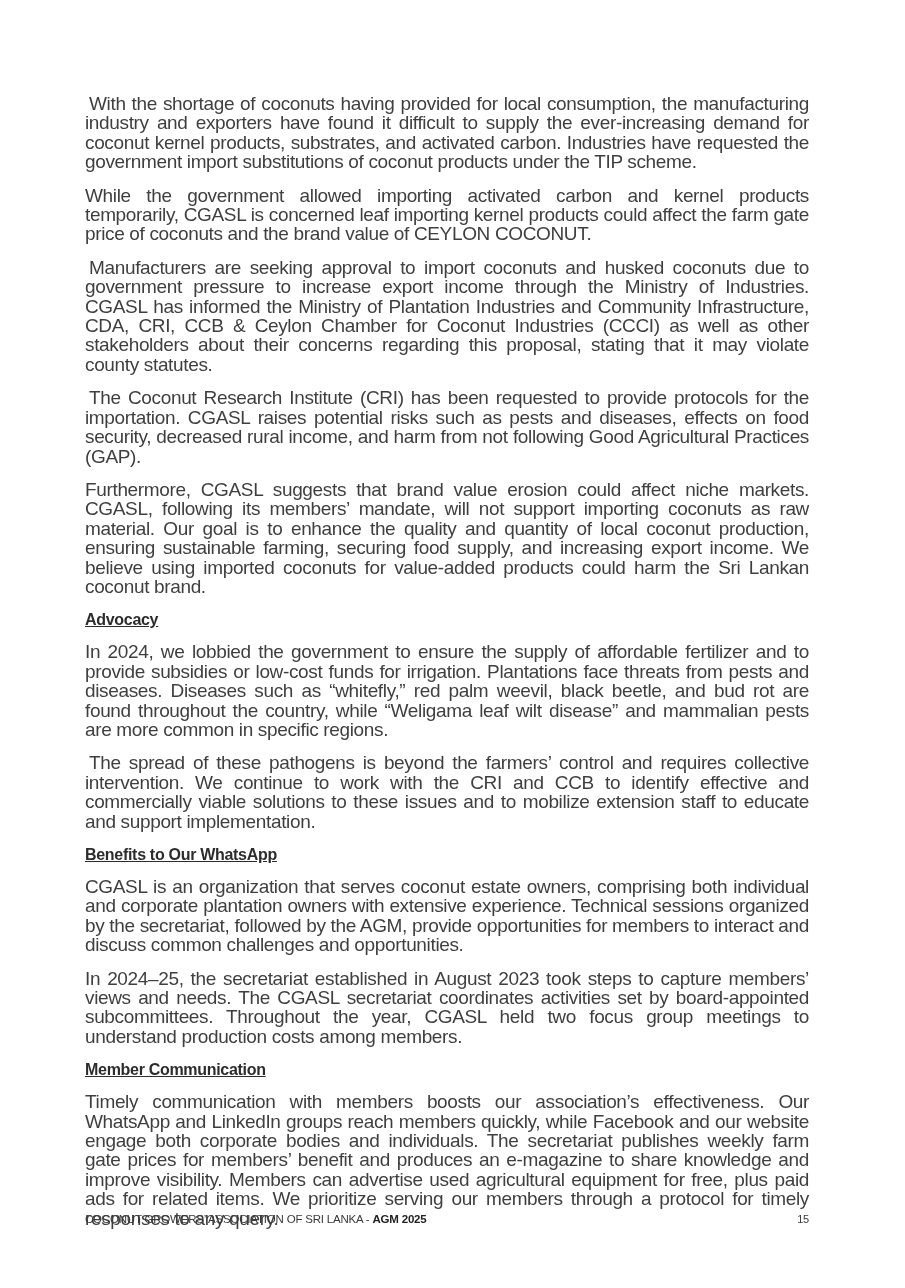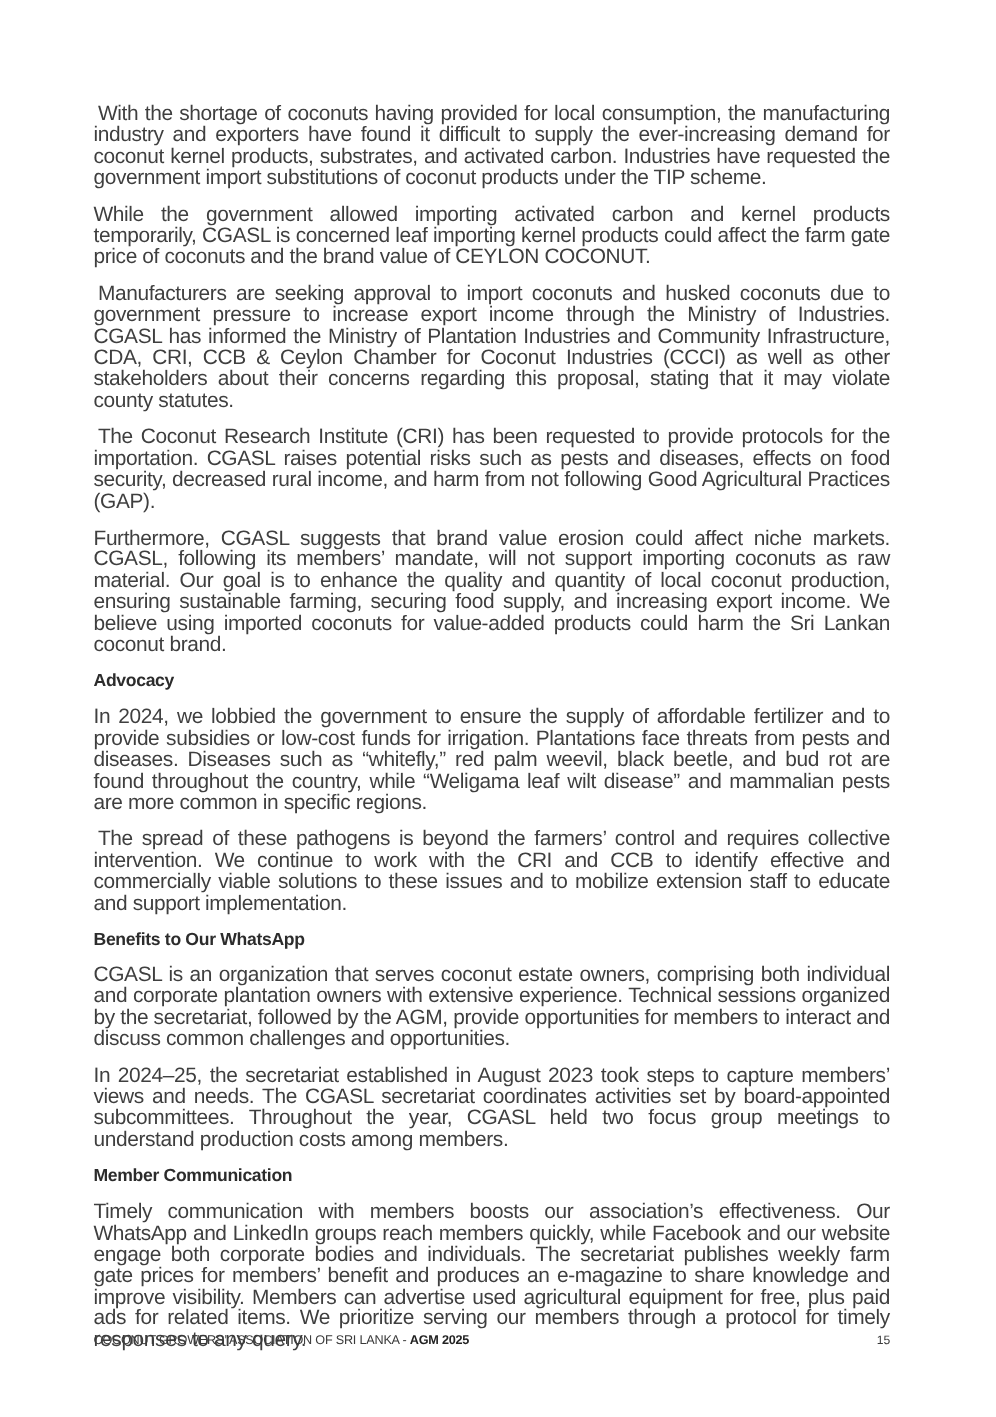--- a/index.html
+++ b/index.html
@@ -31,20 +31,21 @@
       color: #3f3f3f;
     }
     .para.indent { text-indent: 4px; }
     .heading {
       margin: 0 0 12px 0;
       font-size: 16px;
       line-height: 20px;
       font-weight: bold;
       color: #2c2c2c;
       letter-spacing: -0.3px;
+      text-decoration: underline;
     }
     .footer {
       position: absolute;
       left: 85px;
       top: 1213px;
       width: 724px;
       font-size: 11.5px;
       color: #3a3a3a;
       display: flex;
       justify-content: space-between;

